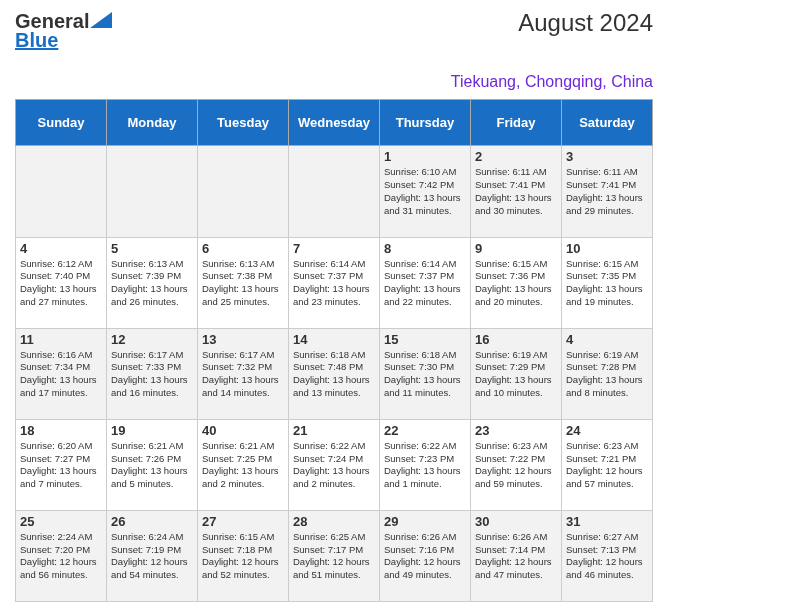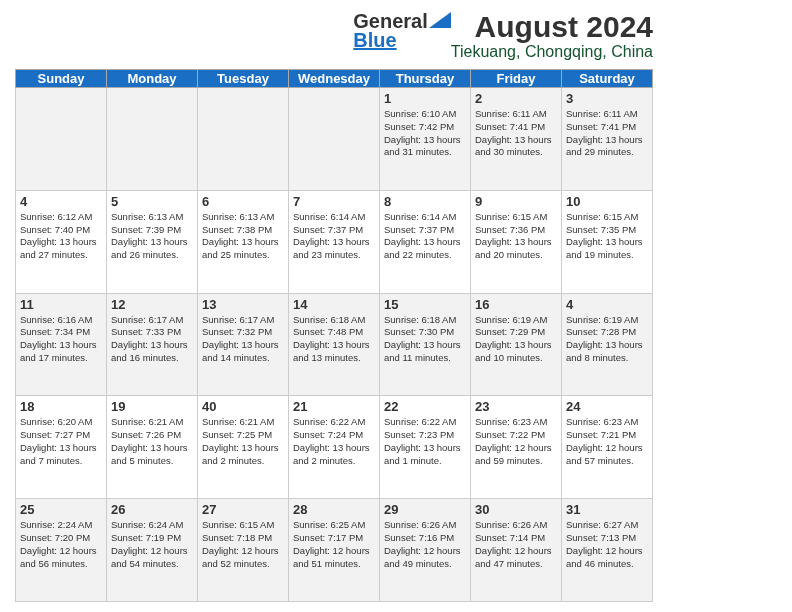--- a/index.html
+++ b/index.html
@@ -9,59 +9,59 @@
       width: 792px;
       height: 612px;
       overflow: hidden;
     }
     .page {
       width: 668px;
       height: 612px;
       padding: 10px 15px;
       display: flex;
       flex-direction: column;
-      align-items: flex-end;
     }
     .header {
       display: flex;
       align-items: flex-start;
       justify-content: space-between;
       margin-bottom: 8px;
     }
     .logo {
       display: flex;
       flex-direction: column;
       align-items: flex-start;
     }
     .logo-general { color: #333; }
     .logo-blue { color: #1a6fc4; }
     .title-block {
       text-align: right;
     }
     .month-title {
-      font-size: 30px;
-      font-weight: bold;
+      font-size: 24px;
+      font-weight: normal;
       color: #333;
       line-height: 1.1;
     }
     .location-title {
       font-size: 16px;
-      color: #14532d;
+      color: #6d28d9;
+      margin-top: 37px;
     }
     table {
       width: 100%;
       border-collapse: collapse;
       flex: 1;
     }
     thead tr th {
       background-color: #1a6fc4;
       color: #fff;
       text-align: center;
       font-size: 13px;
-      padding: 1px 2px;
+      padding: 15px 2px;
       border: 1px solid #aaa;
     }
     tbody tr td {
       vertical-align: top;
       border: 1px solid #ccc;
       padding: 3px 4px;
       font-size: 10px;
       color: #333;
       width: calc(100% / 7);
       height: 80px;

